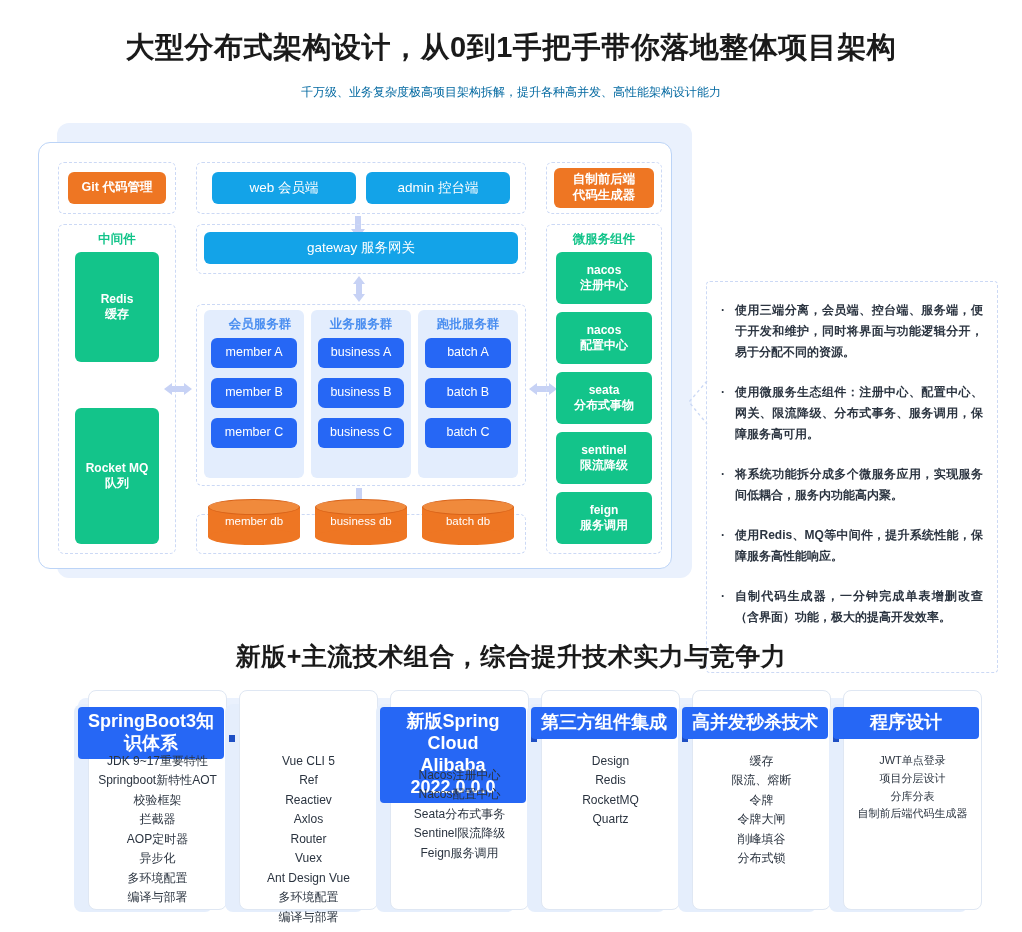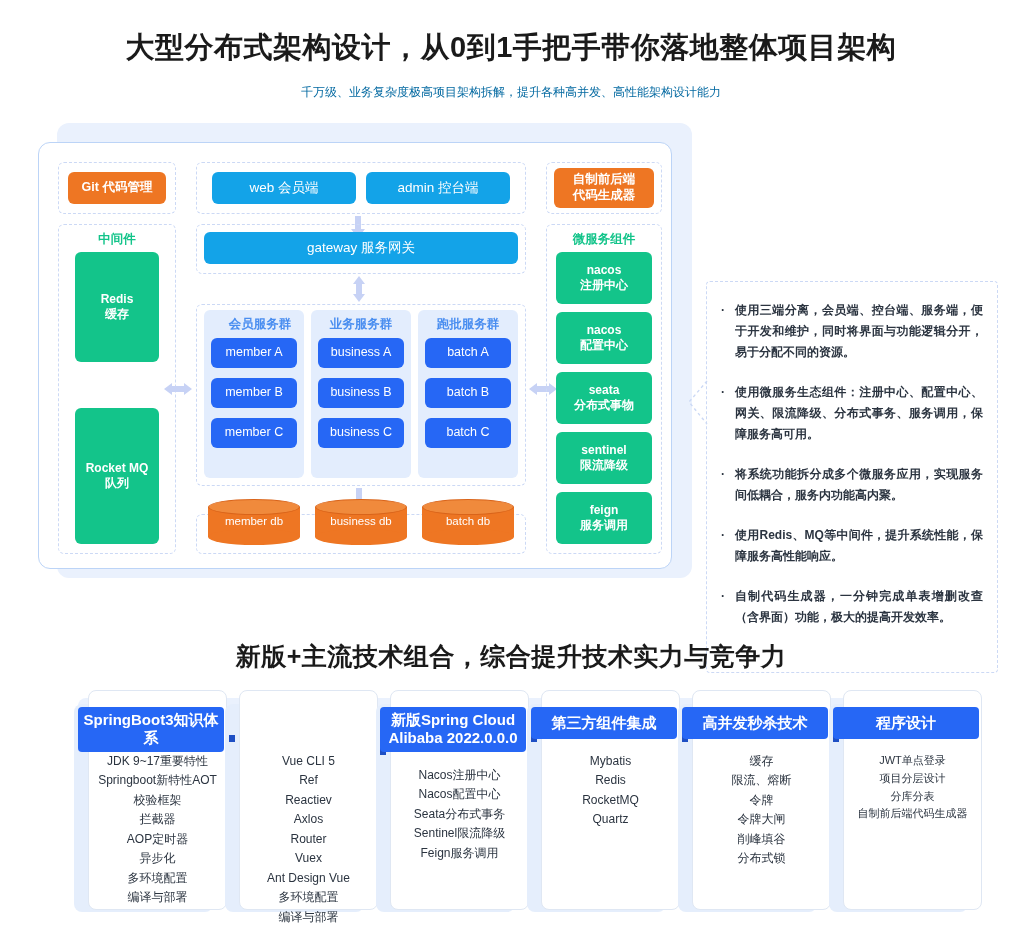--- a/index.html
+++ b/index.html
@@ -131,21 +131,21 @@
   }
   .scard .front{
     position:absolute;left:4px;top:0;width:139px;height:220px;
     background:#fff;border:1px solid #dfe7f3;border-radius:8px;
     box-sizing:border-box;
   }
   .scard .ribbon{
     position:absolute;left:-6px;top:17px;width:146px;min-height:32px;
     background:#2667f5;border-radius:4px;
     display:flex;align-items:center;justify-content:center;
-    color:#fff;font-size:15px;font-weight:bold;text-align:center;
+    color:#fff;font-size:18px;font-weight:bold;text-align:center;
     line-height:1.22;padding:4px 2px;box-sizing:border-box;
     z-index:4;
   }
   .scard .fold{
     position:absolute;left:-6px;width:6px;height:7px;
     background:#1e4fc4;z-index:3;
   }
   .scard .items{
     position:absolute;left:4px;top:62px;width:139px;
     text-align:center;font-size:12px;line-height:1.62;color:#2b3440;
@@ -199,21 +199,21 @@
 
   <div class="svcgroup" style="left:204px;top:192px;width:100px;height:168px;"></div>
   <div class="grouplabel lbl-blue" style="left:204px;top:198px;width:112px;">会员服务群</div>
   <div class="chip royal" style="left:211px;top:220px;width:86px;height:30px;">member A</div>
   <div class="chip royal" style="left:211px;top:260px;width:86px;height:30px;">member B</div>
   <div class="chip royal" style="left:211px;top:300px;width:86px;height:30px;">member C</div>
 
   <div class="svcgroup" style="left:311px;top:192px;width:100px;height:168px;"></div>
   <div class="grouplabel lbl-blue" style="left:311px;top:198px;width:100px;">业务服务群</div>
   <div class="chip royal" style="left:318px;top:220px;width:86px;height:30px;">business A</div>
-  <div class="chip royal" style="left:318px;top:260px;width:86px;height:30px;">business B</div>
+  <div class="chip royal" style="left:318px;top:260px;width:86px;height:30px;border-radius:7px;">business B</div>
   <div class="chip royal" style="left:318px;top:300px;width:86px;height:30px;">business C</div>
 
   <div class="svcgroup" style="left:418px;top:192px;width:100px;height:168px;"></div>
   <div class="grouplabel lbl-blue" style="left:418px;top:198px;width:100px;">跑批服务群</div>
   <div class="chip royal" style="left:425px;top:220px;width:86px;height:30px;">batch A</div>
   <div class="chip royal" style="left:425px;top:260px;width:86px;height:30px;">batch B</div>
   <div class="chip royal" style="left:425px;top:300px;width:86px;height:30px;">batch C</div>
 
   <div class="arrow" style="left:164px;top:263px;">
     <svg width="28" height="16" viewBox="0 0 28 16">
@@ -348,21 +348,21 @@
       <div>Feign服务调用</div>
     </div>
   </div>
 
   <div class="scard" style="left:537px;">
     <div class="back"></div>
     <div class="front"></div>
     <div class="fold" style="top:45px;"></div>
     <div class="ribbon" style="white-space:pre-line;">第三方组件集成</div>
     <div class="items">
-      <div>Mybatis</div>
+      <div>Design</div>
       <div>Redis</div>
       <div>RocketMQ</div>
       <div>Quartz</div>
     </div>
   </div>
 
   <div class="scard" style="left:688px;">
     <div class="back"></div>
     <div class="front"></div>
     <div class="fold" style="top:45px;"></div>

